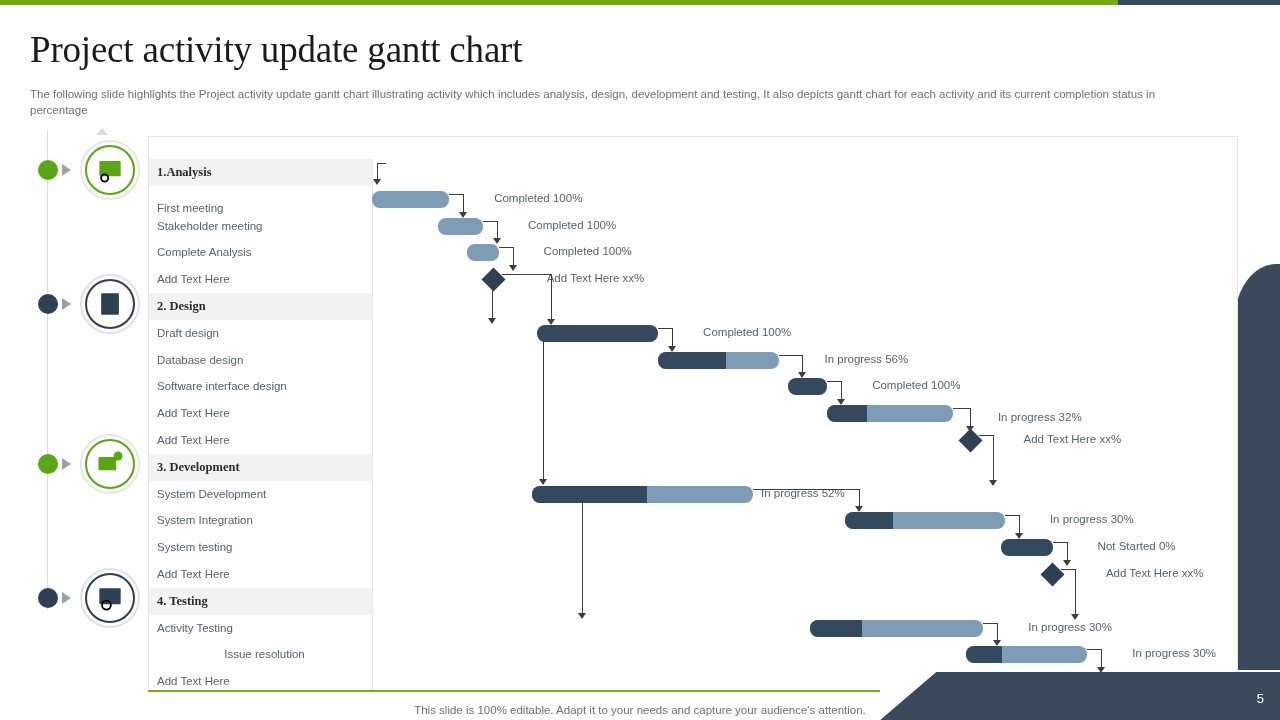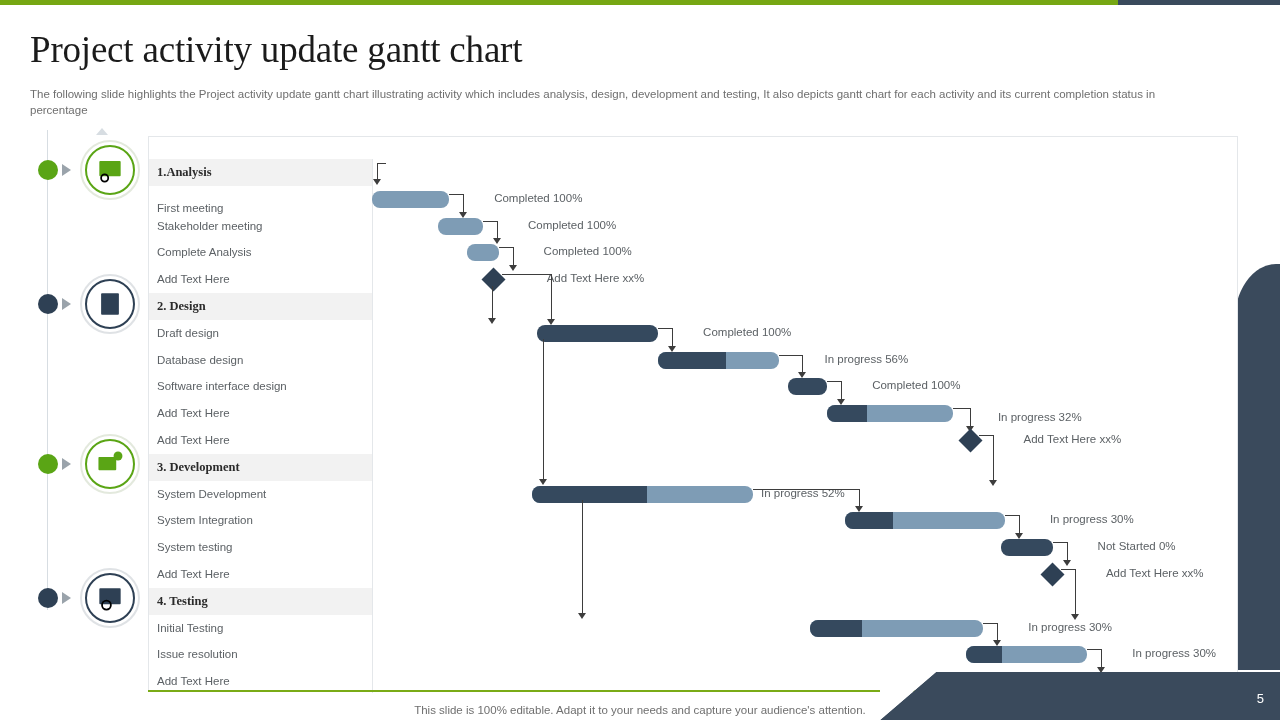--- a/index.html
+++ b/index.html
@@ -171,22 +171,22 @@
       <div class="act-row" style="top: 209.6px;"><span>Database design</span></div>
       <div class="act-row" style="top: 236.4px;"><span>Software interface design</span></div>
       <div class="act-row" style="top: 263.2px;"><span>Add Text Here</span></div>
       <div class="act-row" style="top: 290px;"><span>Add Text Here</span></div>
       <div class="act-row group" style="top: 316.8px;"><span>3. Development</span></div>
       <div class="act-row" style="top: 343.6px;"><span>System Development</span></div>
       <div class="act-row" style="top: 370.4px;"><span>System Integration</span></div>
       <div class="act-row" style="top: 397.2px;"><span>System testing</span></div>
       <div class="act-row" style="top: 424px;"><span>Add Text Here</span></div>
       <div class="act-row group" style="top: 450.8px;"><span>4. Testing</span></div>
-      <div class="act-row" style="top: 477.6px;"><span>Initial Testing</span></div>
-      <div class="act-row" style="top: 504.4px;"><span>Issue resolution</span></div>
+      <div class="act-row" style="top: 477.6px;"><span>Activity Testing</span></div>
+      <div class="act-row" style="top: 504.4px; text-align: center;"><span>Issue resolution</span></div>
       <div class="act-row" style="top: 531.2px;"><span>Add Text Here</span></div>
     </div>
   <div id="gantt-bars">
       <div class="bar light" style="left: 223px; top: 53.7px; width: 77.163px; background: rgb(126, 156, 181);"></div>
       <div class="bar-label" style="left: 345.163px; top: 54.8px;">Completed  100%</div>
       <div class="conn-h" style="left: 300.163px; top: 56.7px; width: 14px;"></div>
       <div class="conn-v" style="left: 314.163px; top: 56.7px; height: 19.8px;"></div>
       <div class="conn-arrow" style="left: 310.163px; top: 74.5px;"></div>
       <div class="bar light" style="left: 288.892px; top: 80.5px; width: 45.084px; background: rgb(126, 156, 181);"></div>
       <div class="bar-label" style="left: 378.976px; top: 81.6px;">Completed  100%</div>

